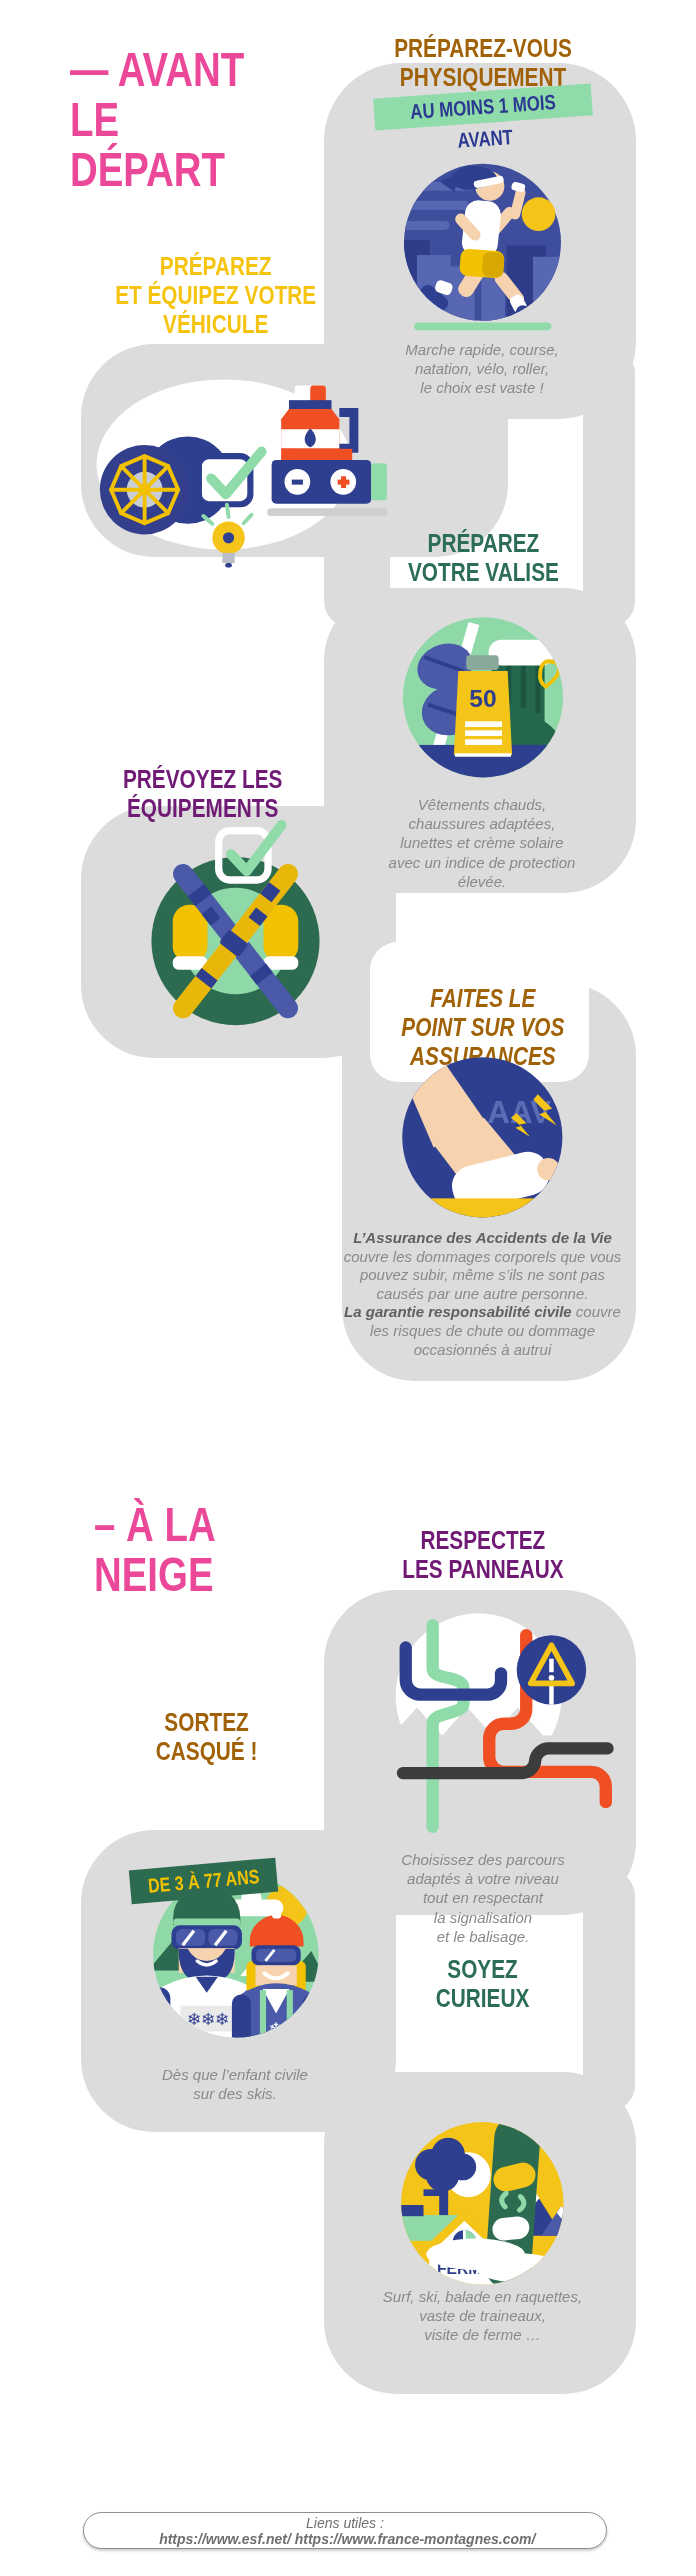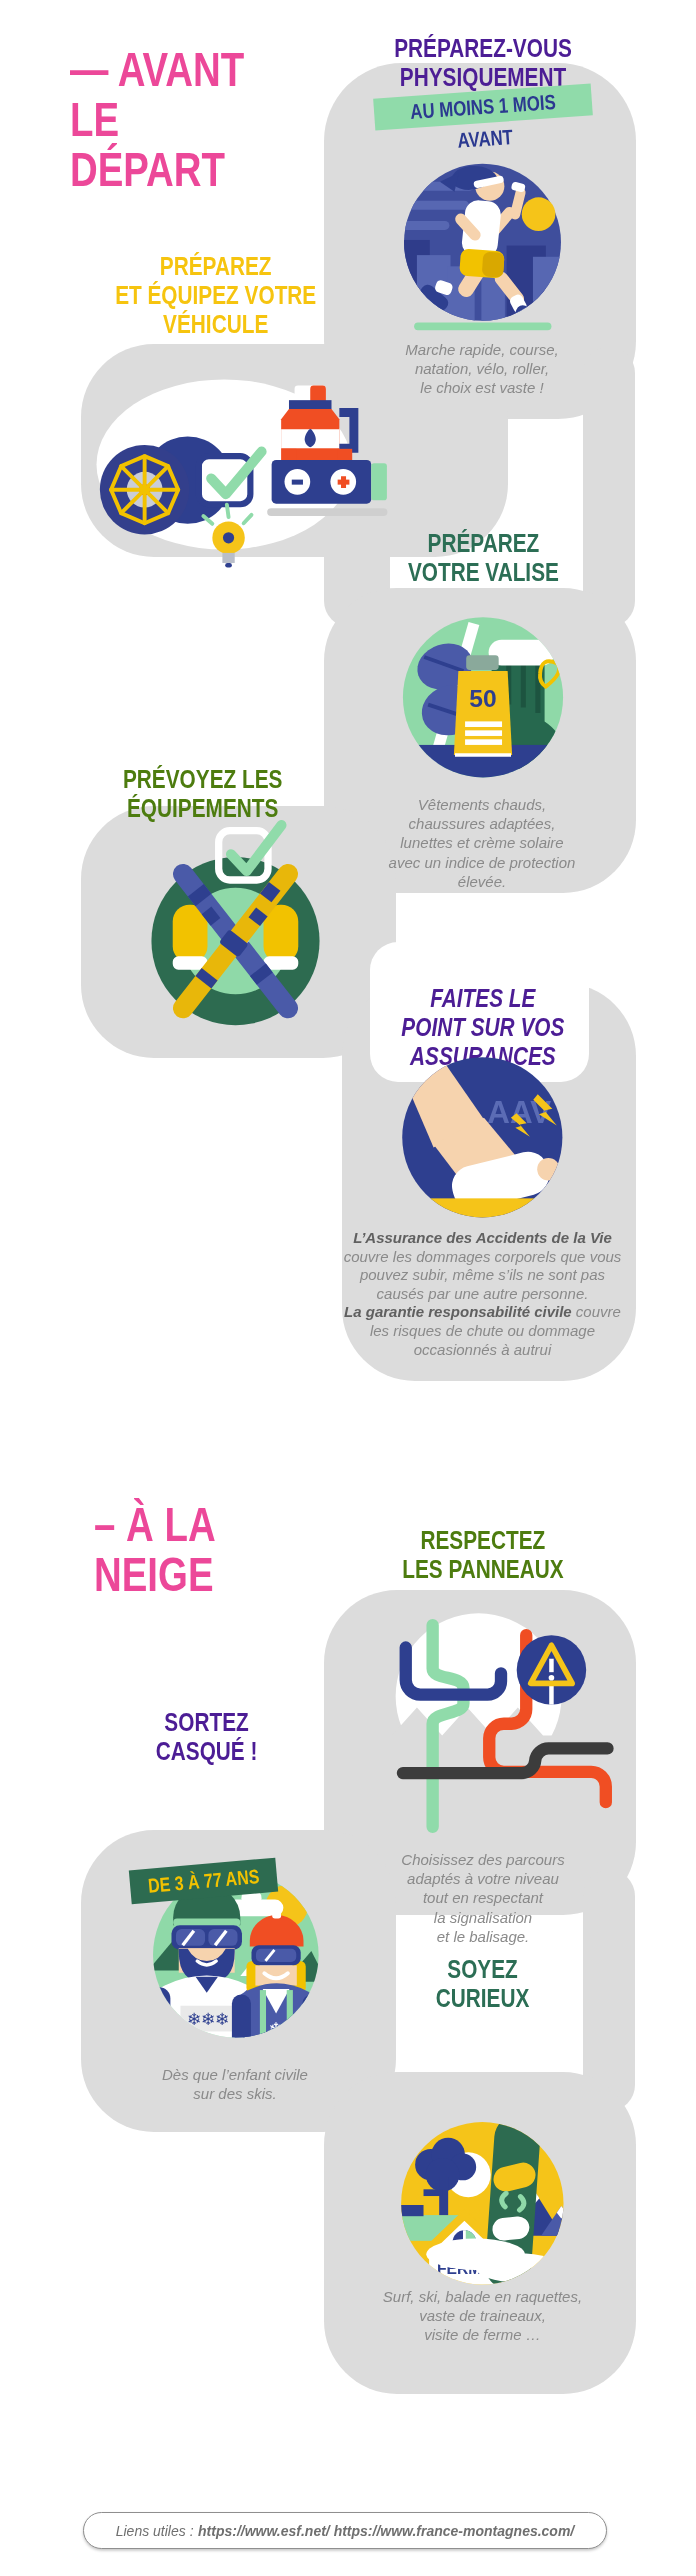--- a/index.html
+++ b/index.html
@@ -4,29 +4,29 @@
 <style>
   html,body{margin:0;padding:0;background:#fff;font-family:"Liberation Sans",sans-serif;}
   #page{position:relative;width:696px;height:2576px;background:#ffffff;overflow:hidden;}
   .abs{position:absolute;}
   .road{position:absolute;background:#dcdcdc;}
   .white-window{position:absolute;background:#ffffff;}
   .title{position:absolute;text-align:center;font-weight:bold;line-height:1.12;}
   .title .cond, .hdr .cond, .badge .cond{display:inline-block;transform:scaleX(.8);transform-origin:50% 0;white-space:pre-line;}
   .hdr{position:absolute;font-weight:bold;font-size:48px;line-height:1.04;color:#ec4899;}
   .hdr .cond{transform-origin:0 0;}
-  .navy{color:#4c1d95;}
+  .navy{color:#a16207;}
   .yellowt{color:#f6c40f;}
   .dgreent{color:#2c6e55;}
-  .lgreent{color:#4d7c0f;}
+  .lgreent{color:#701a75;}
   .caption{position:absolute;text-align:center;font-style:italic;color:#8a8a8a;font-size:15px;line-height:1.28;white-space:pre-line;}
   .badge{position:absolute;text-align:center;font-weight:bold;}
   .assur{position:absolute;text-align:center;font-style:italic;color:#8a8a8a;font-size:15px;line-height:1.24;white-space:pre-line;}
   .assur b{color:#606060;}
-  .footer-pill{position:absolute;left:83px;top:2512px;width:522px;height:35px;border:1.1px solid #8f8f8f;border-radius:19px;background:#fff;box-shadow:0 1.7px 2.8px rgba(0,0,0,.22);display:flex;align-items:center;justify-content:center;font-size:14px;color:#6f6f6f;}
+  .footer-pill{position:absolute;left:83px;top:2512px;width:522px;height:35px;border:1.1px solid #8f8f8f;border-radius:19px;background:#fff;box-shadow:0 1.7px 2.8px rgba(0,0,0,.22);display:flex;align-items:center;justify-content:center;font-size:14px;color:#6f6f6f;flex-direction:column;}
   .footer-pill .lbl{font-style:italic;}
   .footer-pill .lnk{font-weight:bold;font-style:italic;margin-left:4.5px;}
 </style>
 </head>
 <body>
 
 <div id="page">
 
   <div class="road" style="left:324px;top:63px;width:312px;height:356px;border-radius:78px;"></div>
   <div class="road" style="left:583px;top:347px;width:52px;height:280px;border-radius:26px;"></div>

